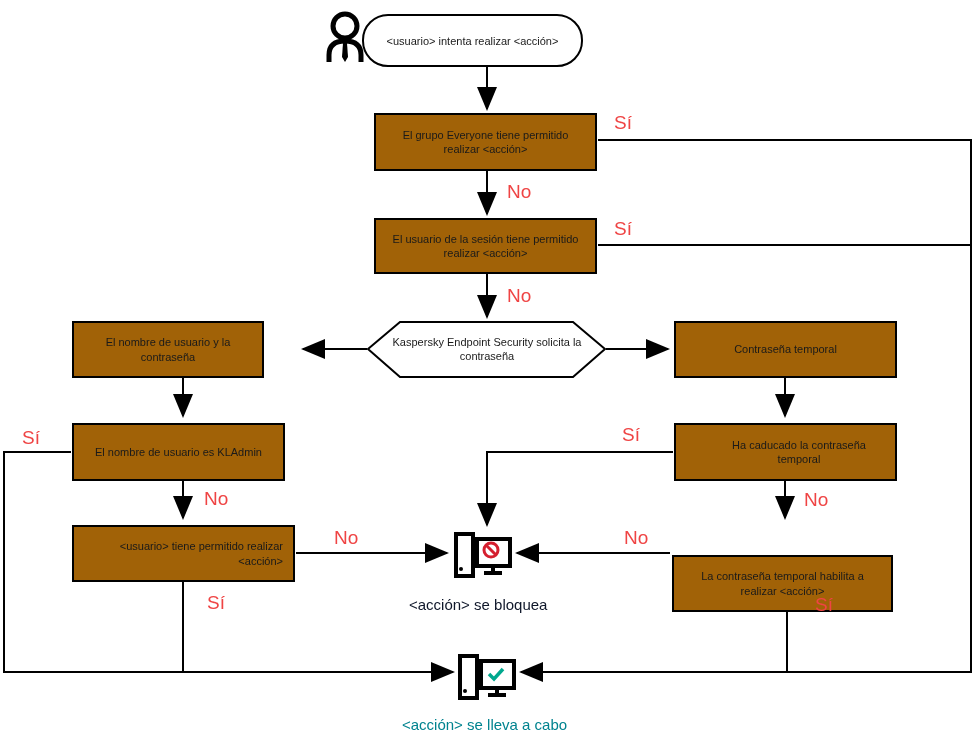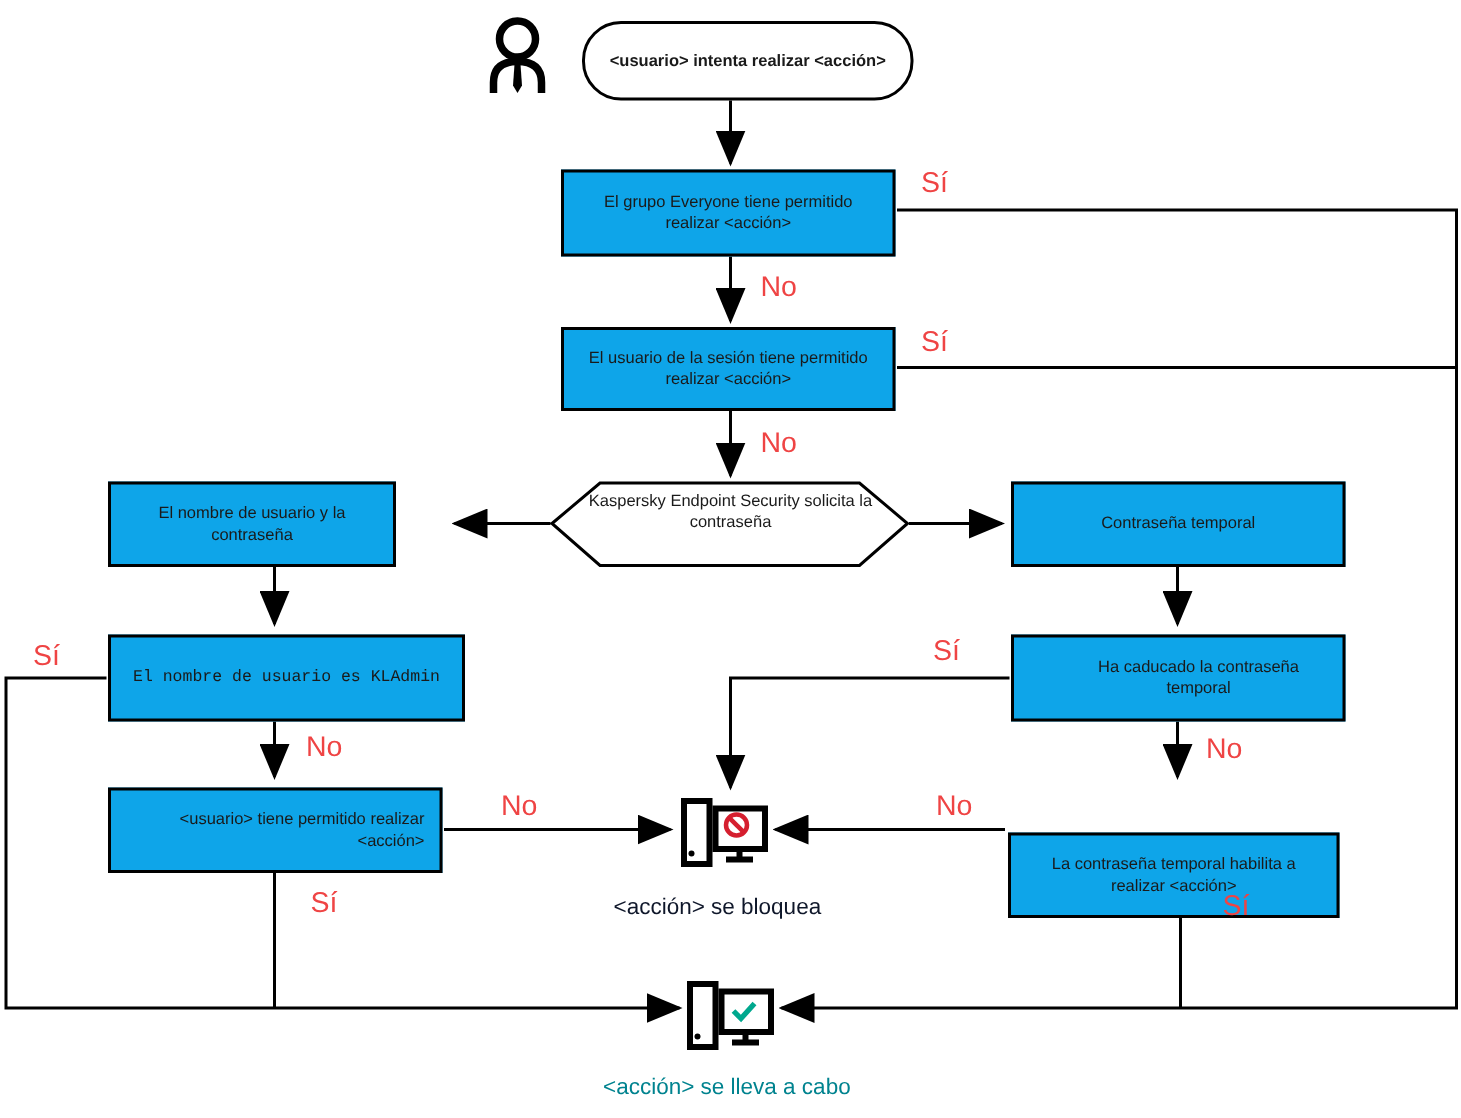--- a/index.html
+++ b/index.html
@@ -8,40 +8,40 @@
     width:974px;height:745px;
     background:#ffffff;
     font-family:"Liberation Sans", sans-serif;
     overflow:hidden;
   }
   svg.layer{position:absolute;left:0;top:0;width:974px;height:745px;}
   .box{
     position:absolute;
     box-sizing:border-box;
     border:2px solid #000000;
-    background:#0ea5e9;
+    background:#a16207;
     display:flex;align-items:center;justify-content:center;
     text-align:center;
     font-size:11px;line-height:1.3;color:#1a1a1a;
     padding:2px 10px;
   }
   .stadium{
     position:absolute;
     box-sizing:border-box;
     border:2px solid #000000;
     border-radius:26px;
     background:#ffffff;
     display:flex;align-items:center;justify-content:center;
     text-align:center;
     font-size:11px;color:#1a1a1a;
     padding:2px 14px;
   }
   .hex-label{
     position:absolute;
-    display:flex;justify-content:center;
+    display:flex;align-items:center;justify-content:center;
     text-align:center;
     font-size:11px;line-height:1.3;color:#1a1a1a;
   }
   .edge-label{
     position:absolute;
     font-size:19px;color:#ef4444;
     white-space:nowrap;
   }
   .caption{
     position:absolute;
@@ -111,41 +111,41 @@
       <circle cx="465" cy="691" r="2" fill="#000000"></circle>
       <rect x="481" y="661" width="33" height="27" fill="#ffffff" stroke="#000000" stroke-width="4"></rect>
       <path d="M497,688 L497,694" stroke="#000000" stroke-width="4"></path>
       <path d="M488,695 L506,695" stroke="#000000" stroke-width="4"></path>
       <g>
         <path class="performed-accent" d="M489,674 L494,679 L503,669" fill="none" stroke="#00a88e" stroke-width="3.5"></path>
       </g>
     </g>
   </svg>
 
-  <div class="stadium" style="left:388px;top:14px;width:221px;height:53px;font-weight:bold;">
+  <div class="stadium" style="left:362px;top:14px;width:221px;height:53px;">
     <span>&lt;usuario&gt; intenta realizar &lt;acción&gt;</span>
   </div>
 
   <div class="box" style="left:374px;top:113px;width:223px;height:58px;">
     <span>El grupo Everyone tiene permitido realizar &lt;acción&gt;</span>
   </div>
 
   <div class="box" style="left:374px;top:218px;width:223px;height:56px;">
     <span>El usuario de la sesión tiene permitido realizar &lt;acción&gt;</span>
   </div>
 
   <div class="hex-label" style="left:392px;top:327px;width:190px;height:44px;">
     <span>Kaspersky Endpoint Security solicita la contraseña</span>
   </div>
 
   <div class="box" style="left:72px;top:321px;width:192px;height:57px;">
     <span>El nombre de usuario y la contraseña</span>
   </div>
 
-  <div class="box" style="left:72px;top:423px;width:238px;height:58px;font-family:Liberation Mono, monospace;">
+  <div class="box" style="left:72px;top:423px;width:213px;height:58px;">
     <span>El nombre de usuario es KLAdmin</span>
   </div>
 
   <div class="box" style="left:72px;top:525px;width:223px;height:57px;text-align:right;">
     <span>&lt;usuario&gt; tiene permitido realizar &lt;acción&gt;</span>
   </div>
 
   <div class="box" style="left:674px;top:321px;width:223px;height:57px;">
     <span>Contraseña temporal</span>
   </div>

